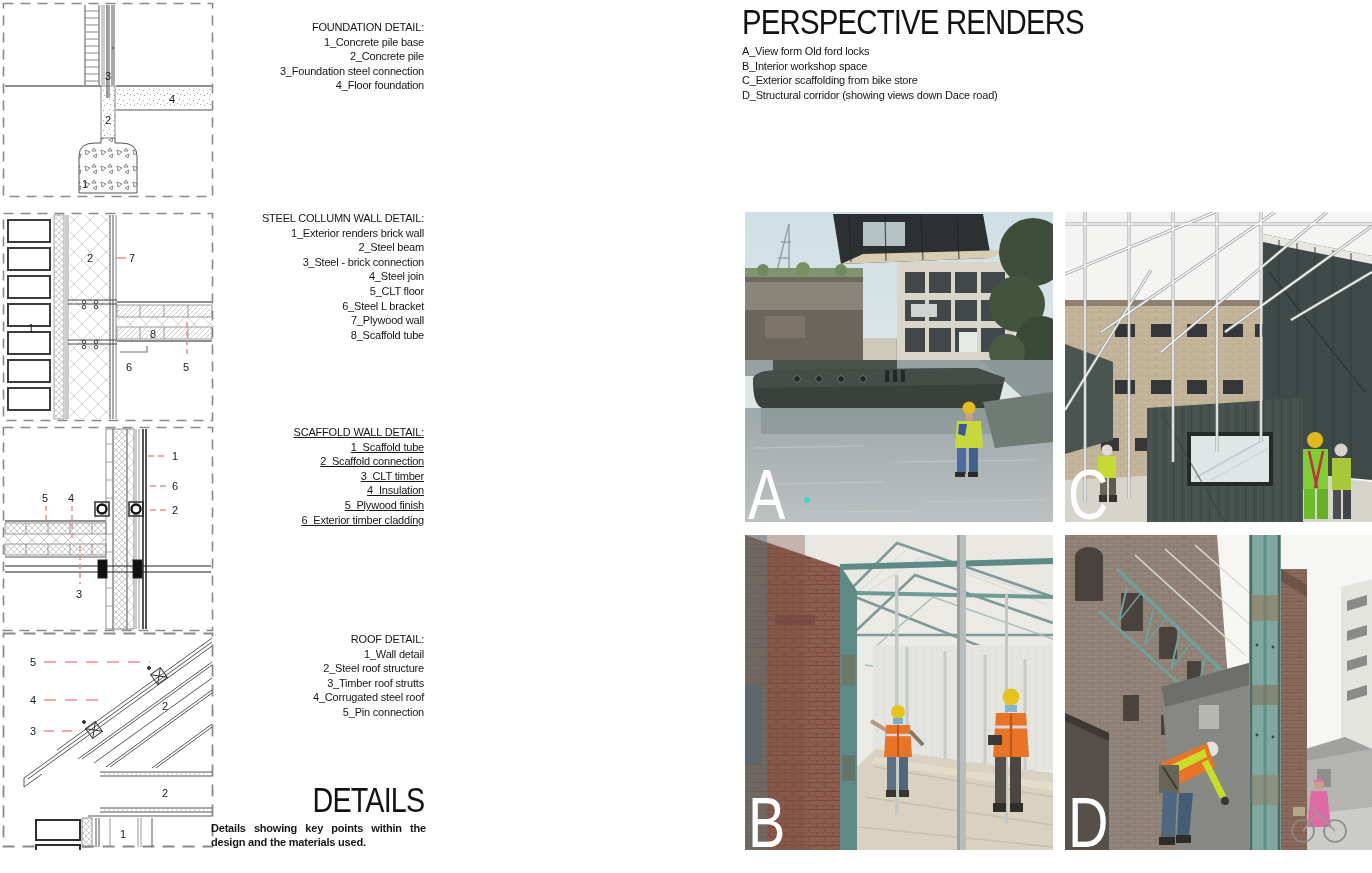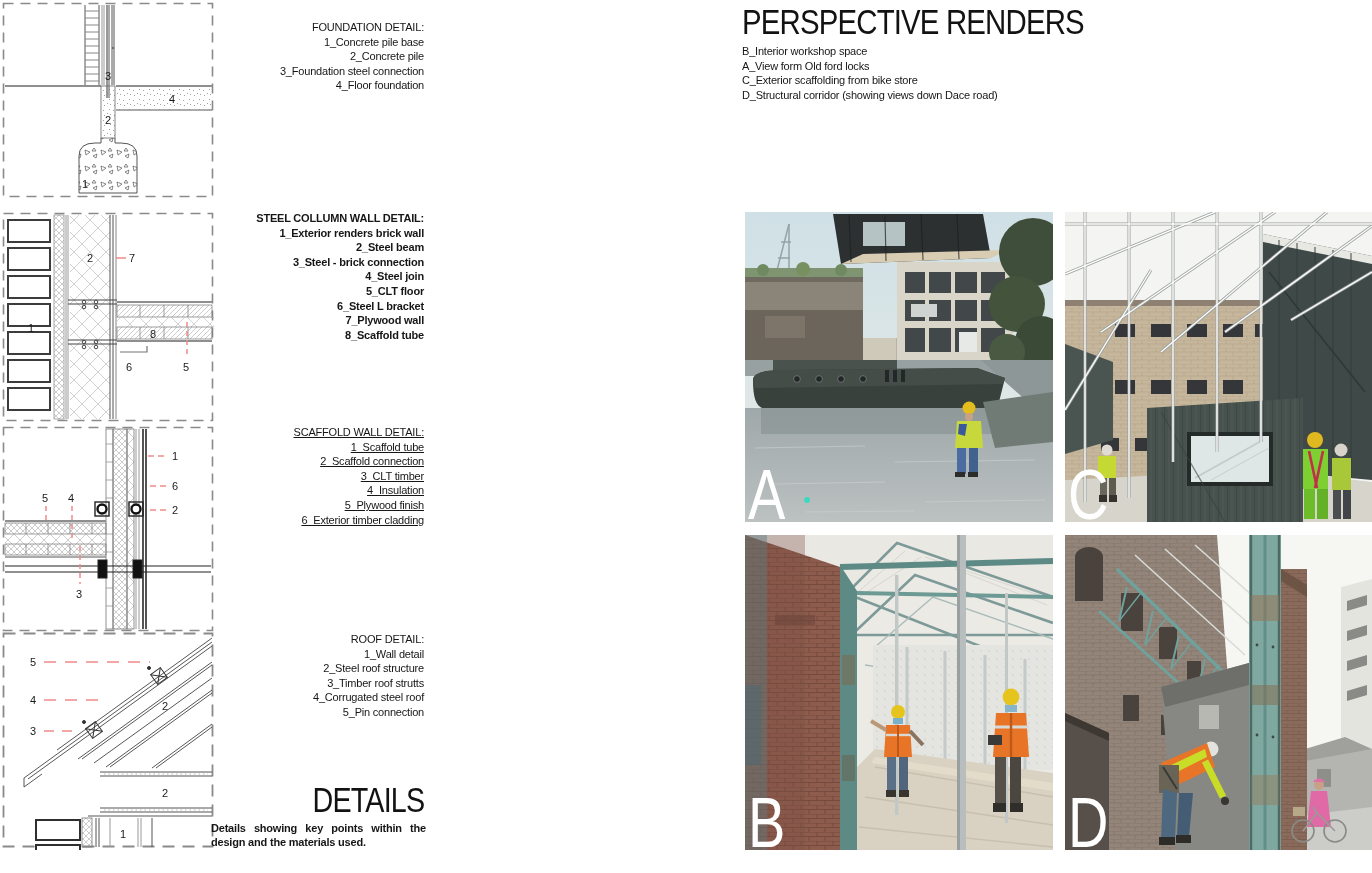--- a/index.html
+++ b/index.html
@@ -324,21 +324,21 @@
   </svg>
 
   <div class="detail-block" style="top:7px;margin-top:13px;">
     <div class="hd">FOUNDATION DETAIL:</div>
     <div class="it">1_Concrete pile base</div>
     <div class="it">2_Concrete pile</div>
     <div class="it">3_Foundation steel connection</div>
     <div class="it">4_Floor foundation</div>
   </div>
 
-  <div class="detail-block" style="top:211px;font-weight:bold;">
+  <div class="detail-block" style="top:211px;">
     <div class="hd">STEEL COLLUMN WALL DETAIL:</div>
     <div class="it">1_Exterior renders brick wall</div>
     <div class="it">2_Steel beam</div>
     <div class="it">3_Steel - brick connection</div>
     <div class="it">4_Steel join</div>
     <div class="it">5_CLT floor</div>
     <div class="it">6_Steel L bracket</div>
     <div class="it">7_Plywood wall</div>
     <div class="it">8_Scaffold tube</div>
   </div>
@@ -361,22 +361,22 @@
     <div class="it">4_Corrugated steel roof</div>
     <div class="it">5_Pin connection</div>
   </div>
 
   <div class="abs big-title" id="details-title">DETAILS</div>
   <div class="abs" id="details-caption">Details showing key points within the design and the materials used.</div>
 
   <div class="abs big-title" id="renders-title">PERSPECTIVE RENDERS</div>
 
   <div class="abs" id="renders-intro-wrap">
+    <div class="cap-line">A_View form Old ford locks</div>
     <div class="cap-line">B_Interior workshop space</div>
-    <div class="cap-line">A_View form Old ford locks</div>
     <div class="cap-line">C_Exterior scaffolding from bike store</div>
     <div class="cap-line">D_Structural corridor (showing views down Dace road)</div>
   </div>
 
   <div class="render" style="left:745px;top:212px;width:308px;height:310px;">
     <svg width="308" height="310" viewBox="0 0 308 310">
       <defs>
         <linearGradient id="a-sky" x1="0" y1="0" x2="0" y2="1">
           <stop offset="0" stop-color="#cfe0e6"></stop>
             <stop offset="1" stop-color="#e9ece6"></stop>

